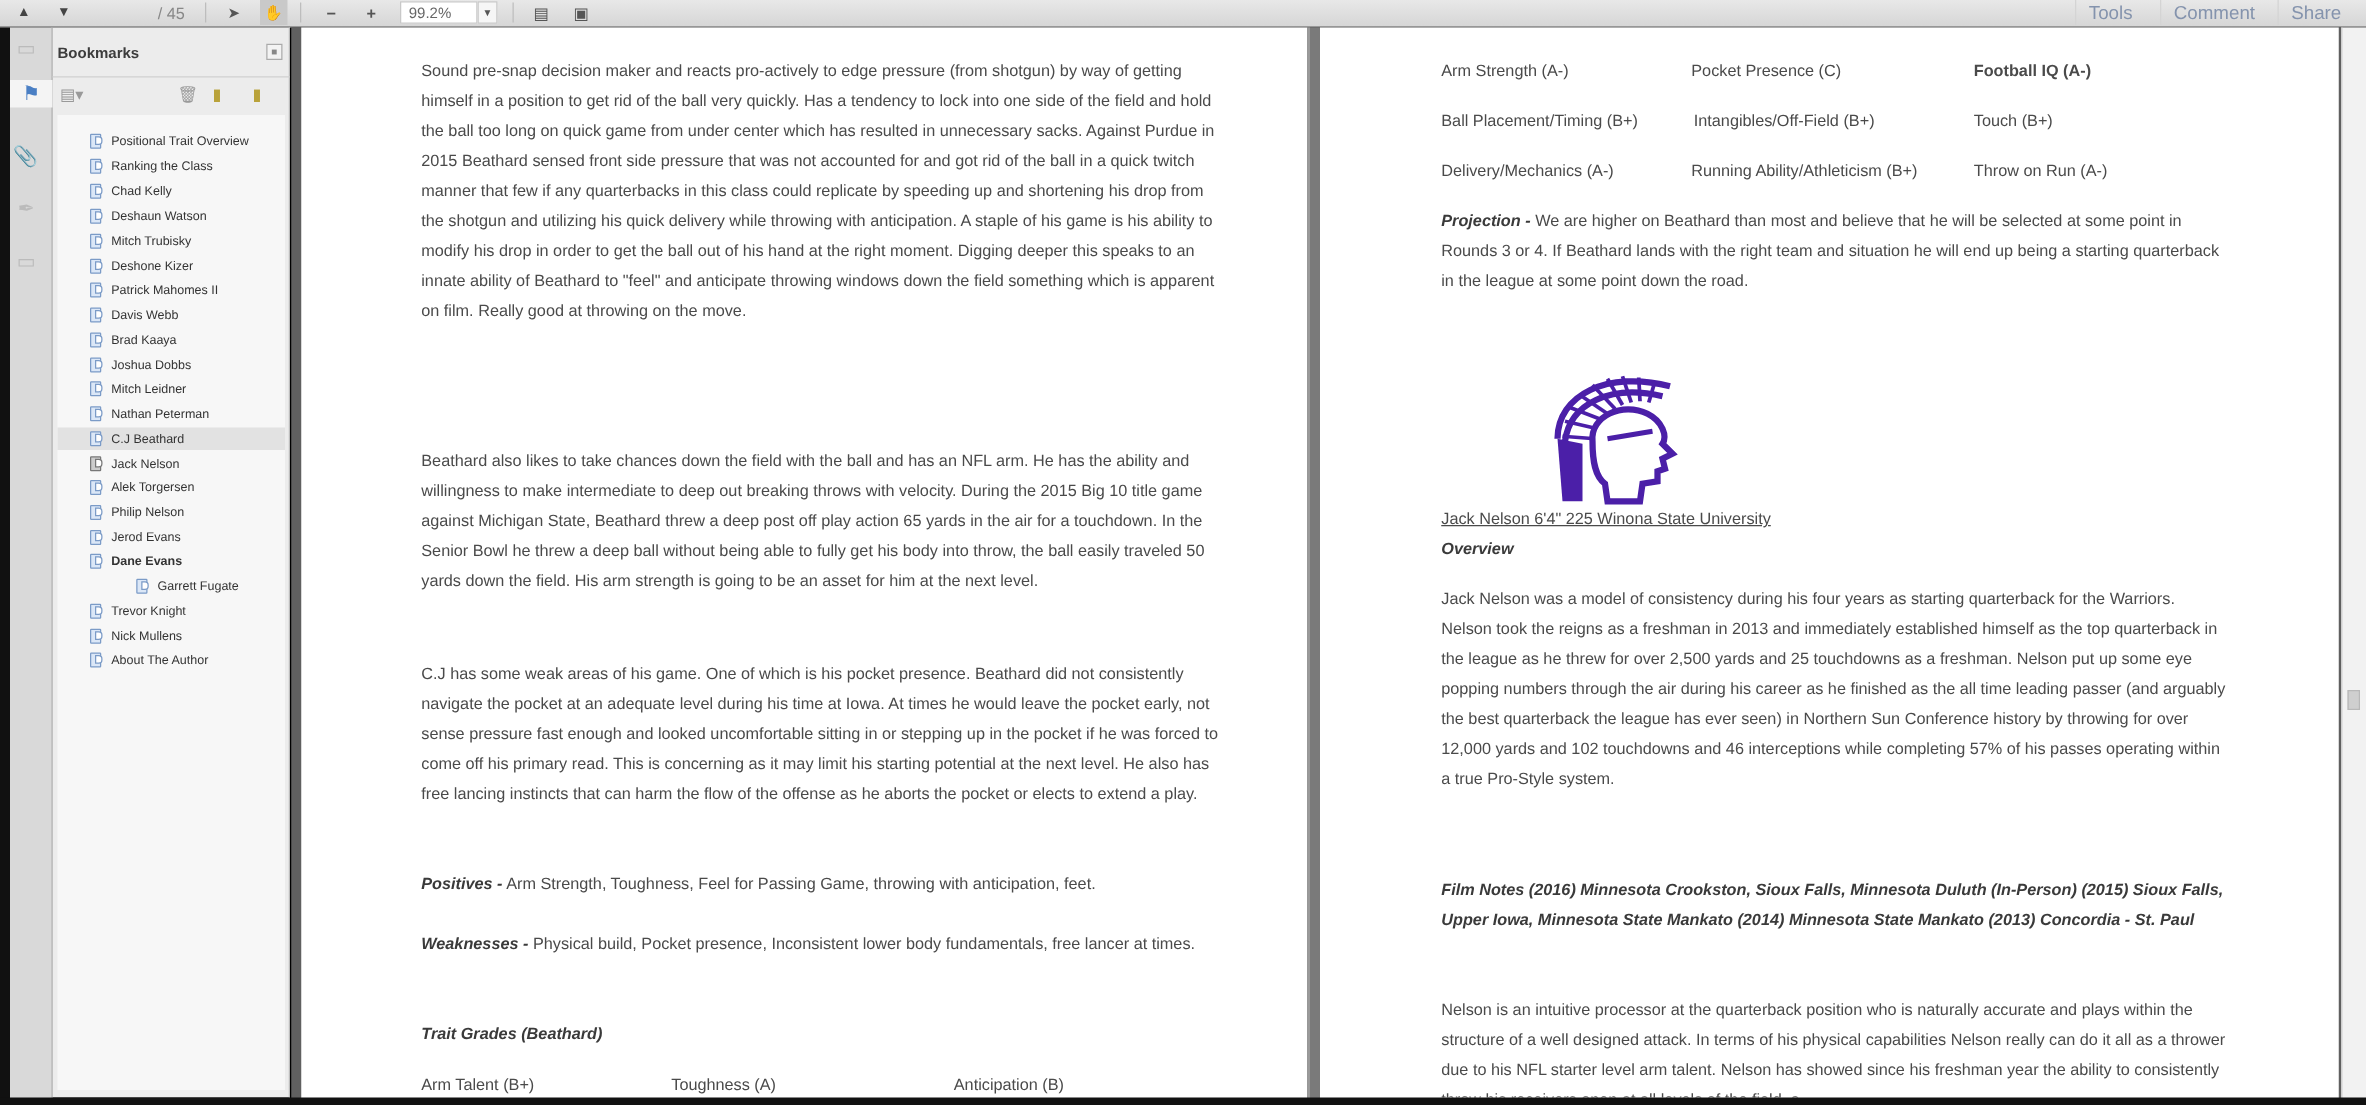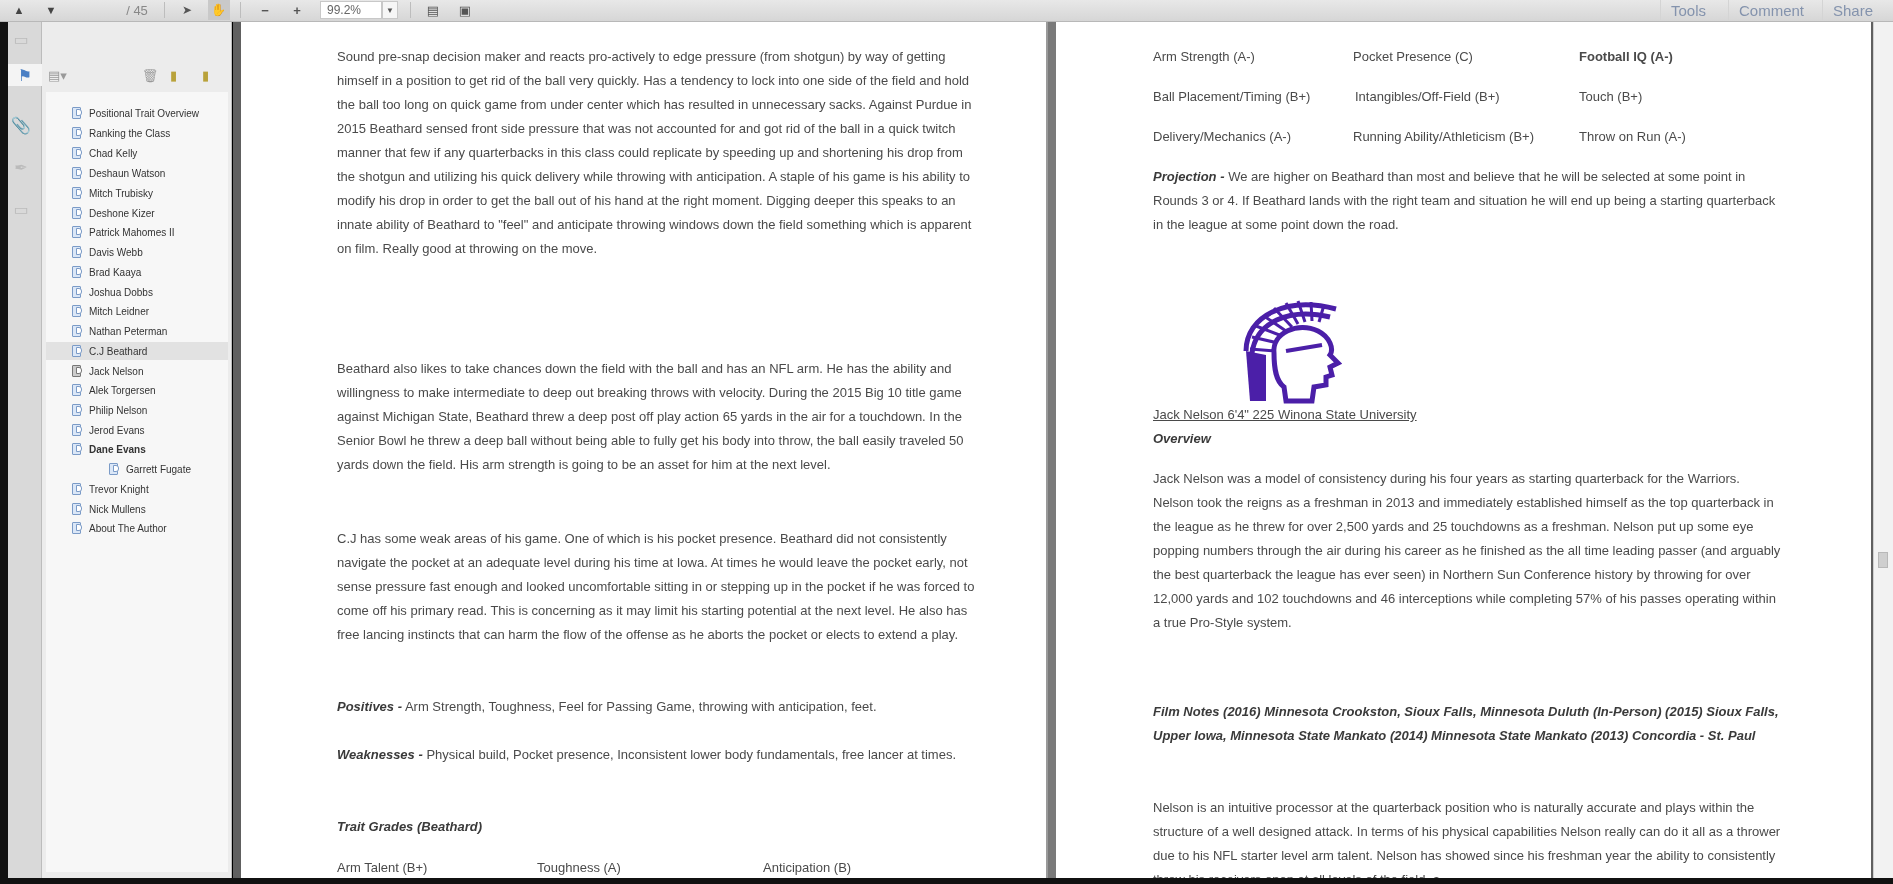--- a/index.html
+++ b/index.html
@@ -100,20 +100,26 @@
 <div class="rail">
   <div class="blackedge"></div>
   <div class="rail-icon" style="top:6px;">▭</div>
   <div class="rail-icon active" style="top:42px;">⚑</div>
   <div class="rail-icon" style="top:92px;">📎</div>
   <div class="rail-icon" style="top:134px;">✒</div>
   <div class="rail-icon" style="top:176px;">▭</div>
 </div>
 
 <div class="bm-panel">
+  <div class="bm-header">
+    <span class="bm-title">Bookmarks</span>
+    <div class="bm-close">
+        <span>■</span>
+      </div>
+  </div>
   <div class="bm-tools">
     <span class="bm-tool" style="left:6px;">▤▾</span>
     <span class="bm-tool" style="left:100px;">🗑</span>
     <span class="bm-tool" style="left:128px; color:#b9a23a;">▮</span>
     <span class="bm-tool" style="left:160px; color:#b9a23a;">▮</span>
   </div>
   <div class="bm-list">
     <div class="bm-item" style="top:12px;">
         <span class="bm-icon"></span>
         <span>Positional Trait Overview</span>

